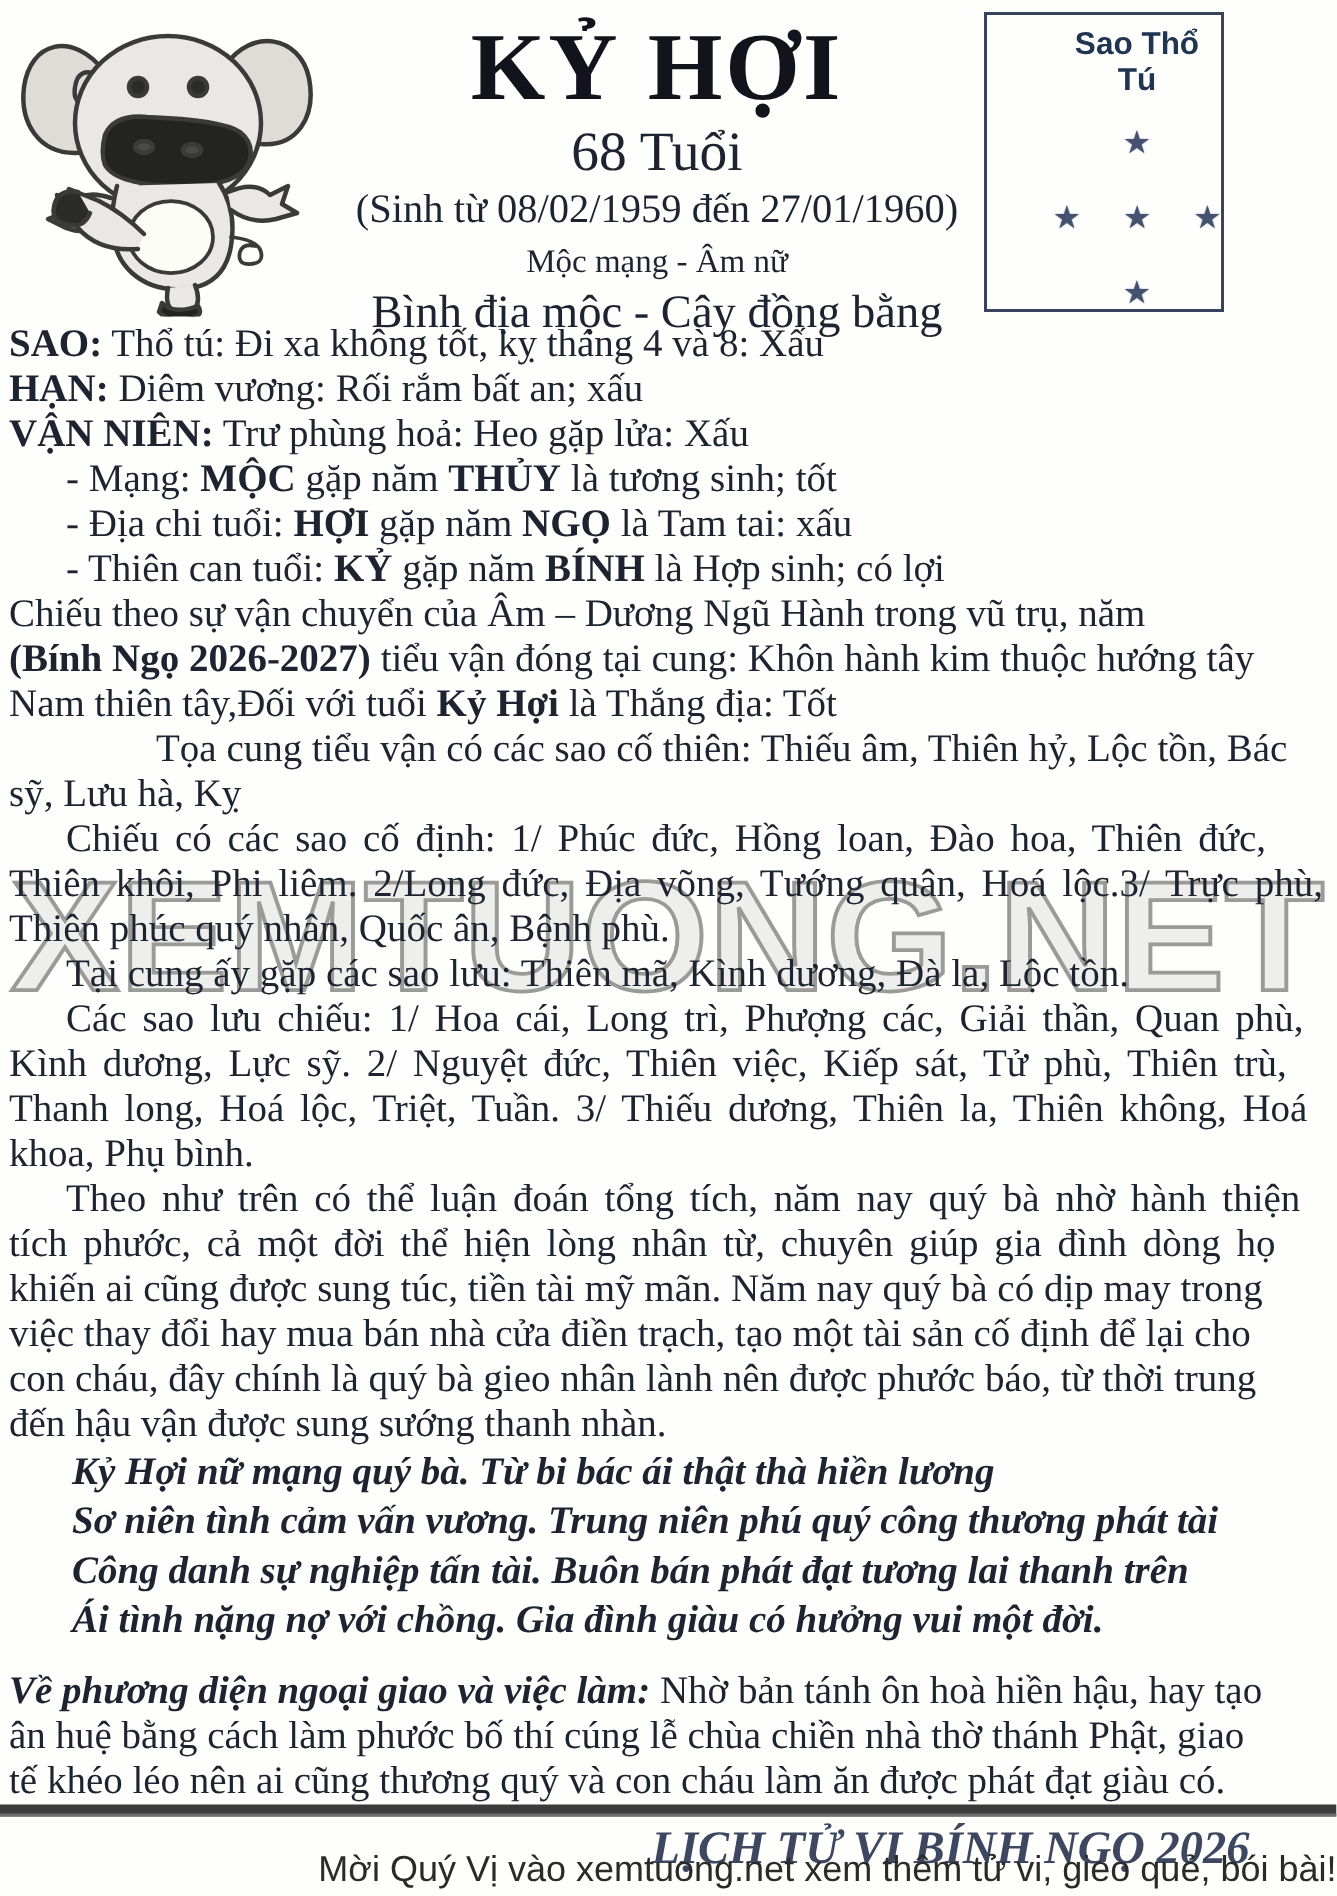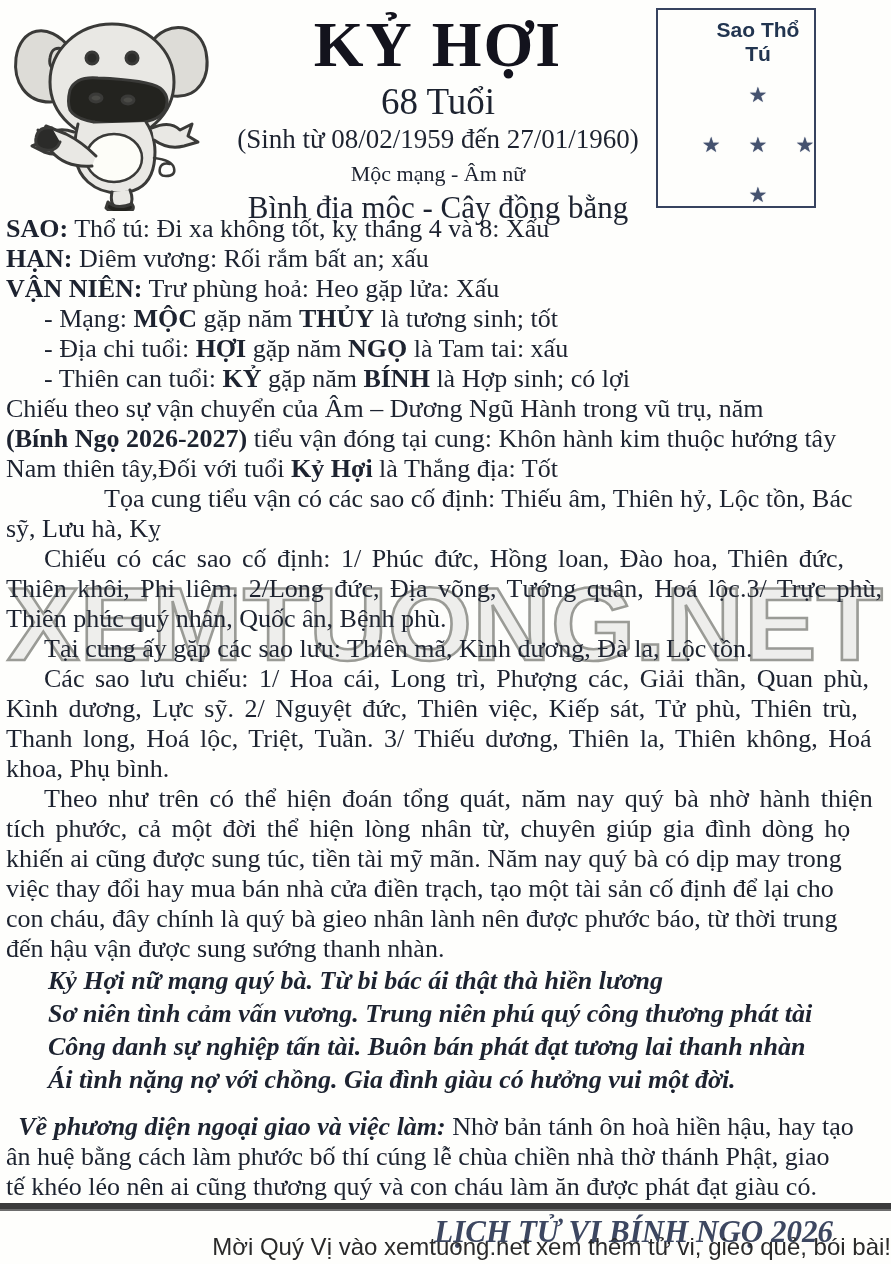--- a/index.html
+++ b/index.html
@@ -33,21 +33,21 @@
   .watermark-svg{position:absolute;left:0;top:566px;z-index:0;pointer-events:none;}
   
   .body-text{position:absolute;left:6px;top:214px;width:860px;z-index:1;}
   .bl{font-size:26px;line-height:30px;white-space:nowrap;}
   .bl .b{font-weight:bold;}
   .bl .i{font-style:italic;}
   .ind{padding-left:38px;}
   .ind2{padding-left:98px;}
   .sp{word-spacing:4px;}
   .verse{font-weight:bold;font-style:italic;padding-left:42px;line-height:33px;}
-  .gapt{margin-top:16px;text-align:center;}
+  .gapt{margin-top:16px;}
   .gaps{margin-top:0;}
   
   .rule{position:absolute;left:0;top:1203px;width:891px;height:6px;background:#3b3b3b;border-bottom:2px solid #6d6d6d;z-index:2;}
   .footer-right{
     position:absolute;right:58px;top:1214px;z-index:2;
     font-size:31px;font-weight:bold;font-style:italic;color:#3d4760;
     font-family:"Liberation Serif", serif;white-space:nowrap;
   }
   .footer-banner{
     position:absolute;left:0;top:1233px;width:891px;z-index:3;
@@ -130,39 +130,39 @@
   <div class="body-text" id="body-text">
       <div class="bl"><span class="b">SAO:</span><span> Thổ tú: Đi xa không tốt, kỵ tháng 4 và 8: Xấu</span></div>
       <div class="bl"><span class="b">HẠN:</span><span> Diêm vương: Rối rắm bất an; xấu</span></div>
       <div class="bl"><span class="b">VẬN NIÊN:</span><span> Trư phùng hoả: Heo gặp lửa: Xấu</span></div>
       <div class="bl ind"><span>- Mạng: </span><span class="b">MỘC</span><span> gặp năm </span><span class="b">THỦY</span><span> là tương sinh; tốt</span></div>
       <div class="bl ind"><span>- Địa chi tuổi:  </span><span class="b">HỢI</span><span> gặp năm </span><span class="b">NGỌ</span><span> là Tam tai: xấu</span></div>
       <div class="bl ind"><span>- Thiên can tuổi: </span><span class="b">KỶ</span><span> gặp năm </span><span class="b">BÍNH</span><span> là Hợp sinh; có lợi</span></div>
       <div class="bl"><span> Chiếu theo sự vận chuyển của Âm – Dương Ngũ Hành trong vũ trụ, năm</span></div>
       <div class="bl"><span class="b">(Bính Ngọ 2026-2027)</span><span> tiểu vận đóng tại cung: Khôn hành kim thuộc hướng tây</span></div>
       <div class="bl"><span>Nam thiên tây,Đối với tuổi </span><span class="b">Kỷ Hợi</span><span> là Thắng địa: Tốt</span></div>
-      <div class="bl ind2"><span>Tọa cung tiểu vận có các sao cố định: Thiếu âm, Thiên hỷ, Lộc tồn, Bác</span></div>
+      <div class="bl ind2"><span>Tọa cung tiểu vận có các sao cố thiên: Thiếu âm, Thiên hỷ, Lộc tồn, Bác</span></div>
       <div class="bl"><span>sỹ, Lưu hà, Kỵ</span></div>
       <div class="bl ind sp"><span>Chiếu có các sao cố định: 1/ Phúc đức, Hồng loan, Đào hoa, Thiên đức,</span></div>
       <div class="bl sp"><span>Thiên khôi, Phi liêm. 2/Long đức, Địa võng, Tướng quân, Hoá lộc.3/ Trực phù,</span></div>
       <div class="bl"><span>Thiên phúc quý nhân, Quốc ân, Bệnh phù.</span></div>
       <div class="bl ind"><span>Tại cung ấy gặp các sao lưu: Thiên mã, Kình dương, Đà la, Lộc tồn.</span></div>
       <div class="bl ind sp"><span>Các sao lưu chiếu: 1/ Hoa cái, Long trì, Phượng các, Giải thần, Quan phù,</span></div>
       <div class="bl sp"><span>Kình dương, Lực sỹ. 2/ Nguyệt đức, Thiên việc, Kiếp sát, Tử phù, Thiên trù,</span></div>
       <div class="bl sp"><span>Thanh long, Hoá lộc, Triệt, Tuần. 3/ Thiếu dương, Thiên la, Thiên không, Hoá</span></div>
       <div class="bl"><span>khoa, Phụ bình.</span></div>
-      <div class="bl ind sp"><span>Theo như trên có thể hiện đoán tổng quát, năm nay quý bà nhờ hành thiện</span></div>
+      <div class="bl ind sp"><span>Theo như trên có thể luận đoán tổng tích, năm nay quý bà nhờ hành thiện</span></div>
       <div class="bl sp"><span>tích phước, cả một đời thể hiện lòng nhân từ, chuyên giúp gia đình dòng họ</span></div>
       <div class="bl"><span>khiến ai cũng được sung túc, tiền tài mỹ mãn. Năm nay quý bà có dịp may trong</span></div>
       <div class="bl"><span>việc thay đổi hay mua bán nhà cửa điền trạch, tạo một tài sản cố định để lại cho</span></div>
       <div class="bl"><span>con cháu, đây chính là quý bà gieo nhân lành nên được phước báo, từ thời trung</span></div>
       <div class="bl"><span>đến hậu vận được sung sướng thanh nhàn.</span></div>
       <div class="bl verse gaps"><span>Kỷ Hợi nữ mạng quý bà. Từ bi bác ái thật thà hiền lương</span></div>
       <div class="bl verse"><span>Sơ niên tình cảm vấn vương. Trung niên phú quý công thương phát tài</span></div>
-      <div class="bl verse"><span>Công danh sự nghiệp tấn tài. Buôn bán phát đạt tương lai thanh nhàn</span></div>
+      <div class="bl verse"><span>Công danh sự nghiệp tấn tài. Buôn bán phát đạt tương lai thanh trên</span></div>
       <div class="bl verse"><span>Ái tình nặng nợ với chồng. Gia đình giàu có hưởng vui một đời.</span></div>
       <div class="bl gapt"><span class="b i">Về phương diện ngoại giao và việc làm:</span><span> Nhờ bản tánh ôn hoà hiền hậu, hay tạo</span></div>
       <div class="bl"><span>ân huệ bằng cách làm phước bố thí cúng lễ chùa chiền nhà thờ thánh Phật, giao</span></div>
       <div class="bl"><span>tế khéo léo nên ai cũng thương quý và con cháu làm ăn được phát đạt giàu có.</span></div>
     </div>
 
   <div class="rule"></div>
   <div class="footer-right">LỊCH TỬ VI BÍNH NGỌ 2026</div>
   <div class="footer-banner">Mời Quý Vị vào xemtuong.net xem thêm tử vi, gieo quẻ, bói bài!</div>
 

